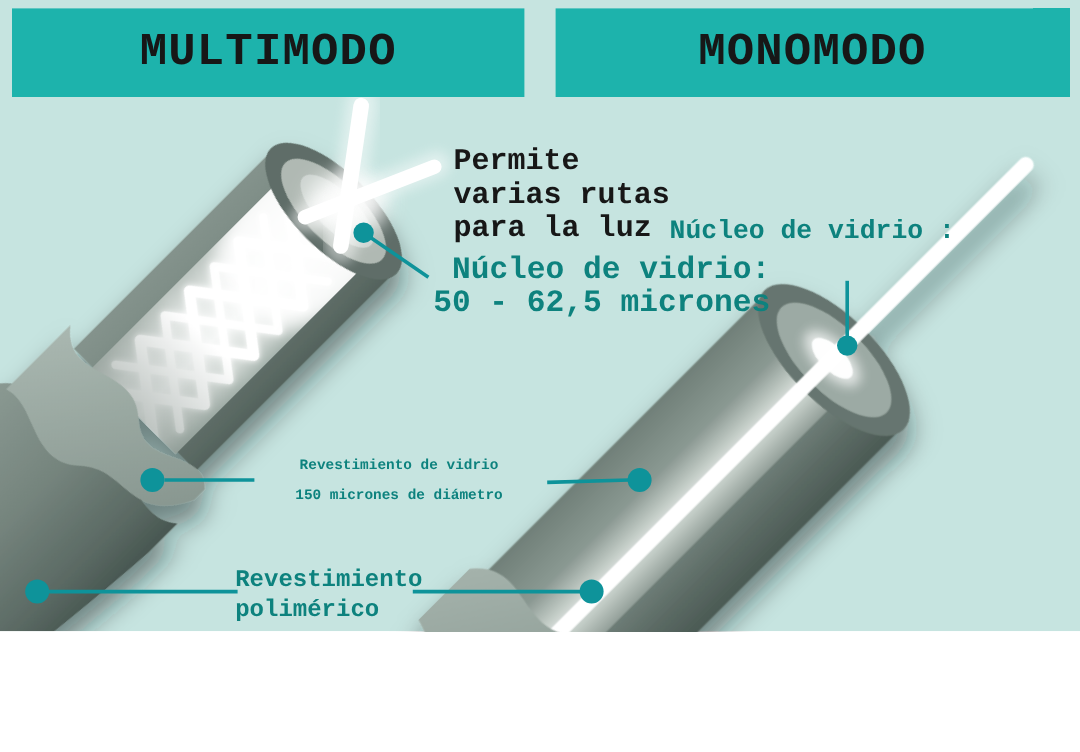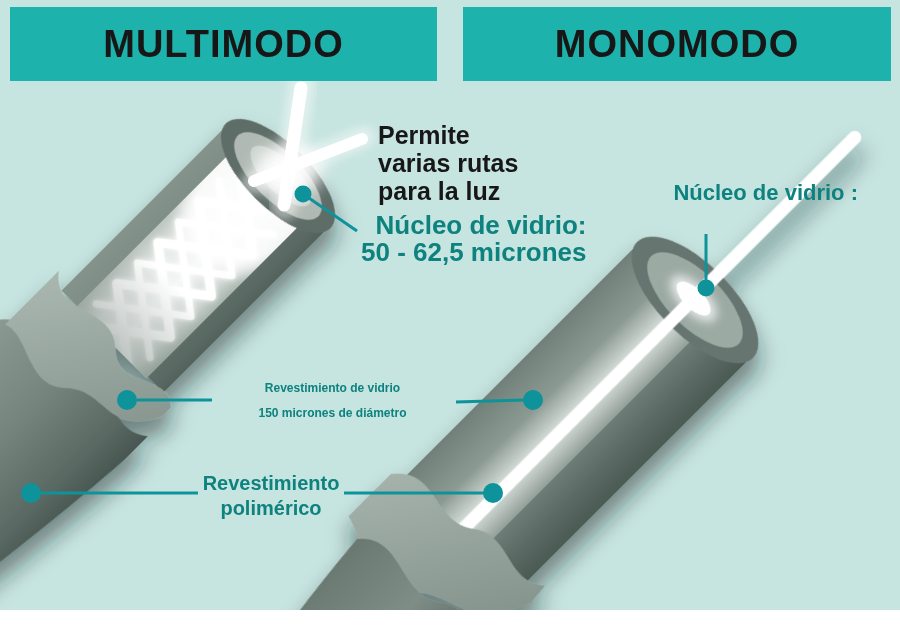--- a/index.html
+++ b/index.html
@@ -1,42 +1,42 @@
 <!DOCTYPE html>
 <html style="--bg: #c6e4e0; --bar: #1db3ac; --ink: #171717; --teal_text: #0d827e; --connector: #0e939a;"><head>
 <meta charset="utf-8">
 <style>
   html,body{margin:0;padding:0;}
   .stage{
-    position:relative;width:900px;height:610px;overflow:hidden;
+    position:relative;width:900px;height:526px;overflow:hidden;
     background:var(--bg,#c6e4e0);
-    font-family:Liberation Sans, sans-serif;
+    font-family:Liberation Mono, monospace;
   }
   .stage svg{position:absolute;left:0;top:0;}
   .bar{
     position:absolute;top:7px;height:74px;
     background:var(--bar,#1db3ac);
     display:flex;align-items:center;justify-content:center;
   }
   .bar-left{left:10px;width:427px;}
   .bar-right{left:463px;width:428px;}
   .bar h1{
     margin:0;font-size:38px;font-weight:bold;letter-spacing:1px;
     color:var(--ink,#171717);line-height:74px;
   }
   .label{position:absolute;font-weight:bold;}
   .label span{display:block;}
   .lbl-dark{color:var(--ink,#171717);margin-top:20px;}
   .lbl-teal{color:var(--teal_text,#0d827e);}
   .label-permite{left:378px;top:101px;font-size:25px;line-height:28px;text-align:left;}
   .label-nucleo-multi{left:361px;top:212px;font-size:26px;line-height:27px;text-align:right;}
   .label-produce{left:558px;top:110px;width:300px;font-size:25px;line-height:29px;text-align:center;}
-  .label-nucleo-mono{left:558px;top:180px;width:300px;font-size:22px;line-height:26px;text-align:right;}
+  .label-nucleo-mono{left:558px;top:180px;width:300px;font-size:22px;line-height:26px;text-align:left;}
   .label-cladding{left:205px;top:376px;width:255px;font-size:12px;line-height:25px;text-align:center;}
-  .label-coating{left:196px;top:471px;width:150px;font-size:20px;line-height:25px;text-align:center;}
+  .label-coating{left:196px;top:471px;width:150px;font-size:20px;line-height:25px;}
 </style>
 </head>
 <body>
 
 <div class="stage">
 
   <svg width="900" height="627" viewBox="0 0 900 627">
     <defs>
       <filter id="softShadow" x="-60%" y="-60%" width="220%" height="220%">
         <feDropShadow dx="12" dy="12" stdDeviation="11" flood-color="#102420" flood-opacity="0.5"></feDropShadow>

